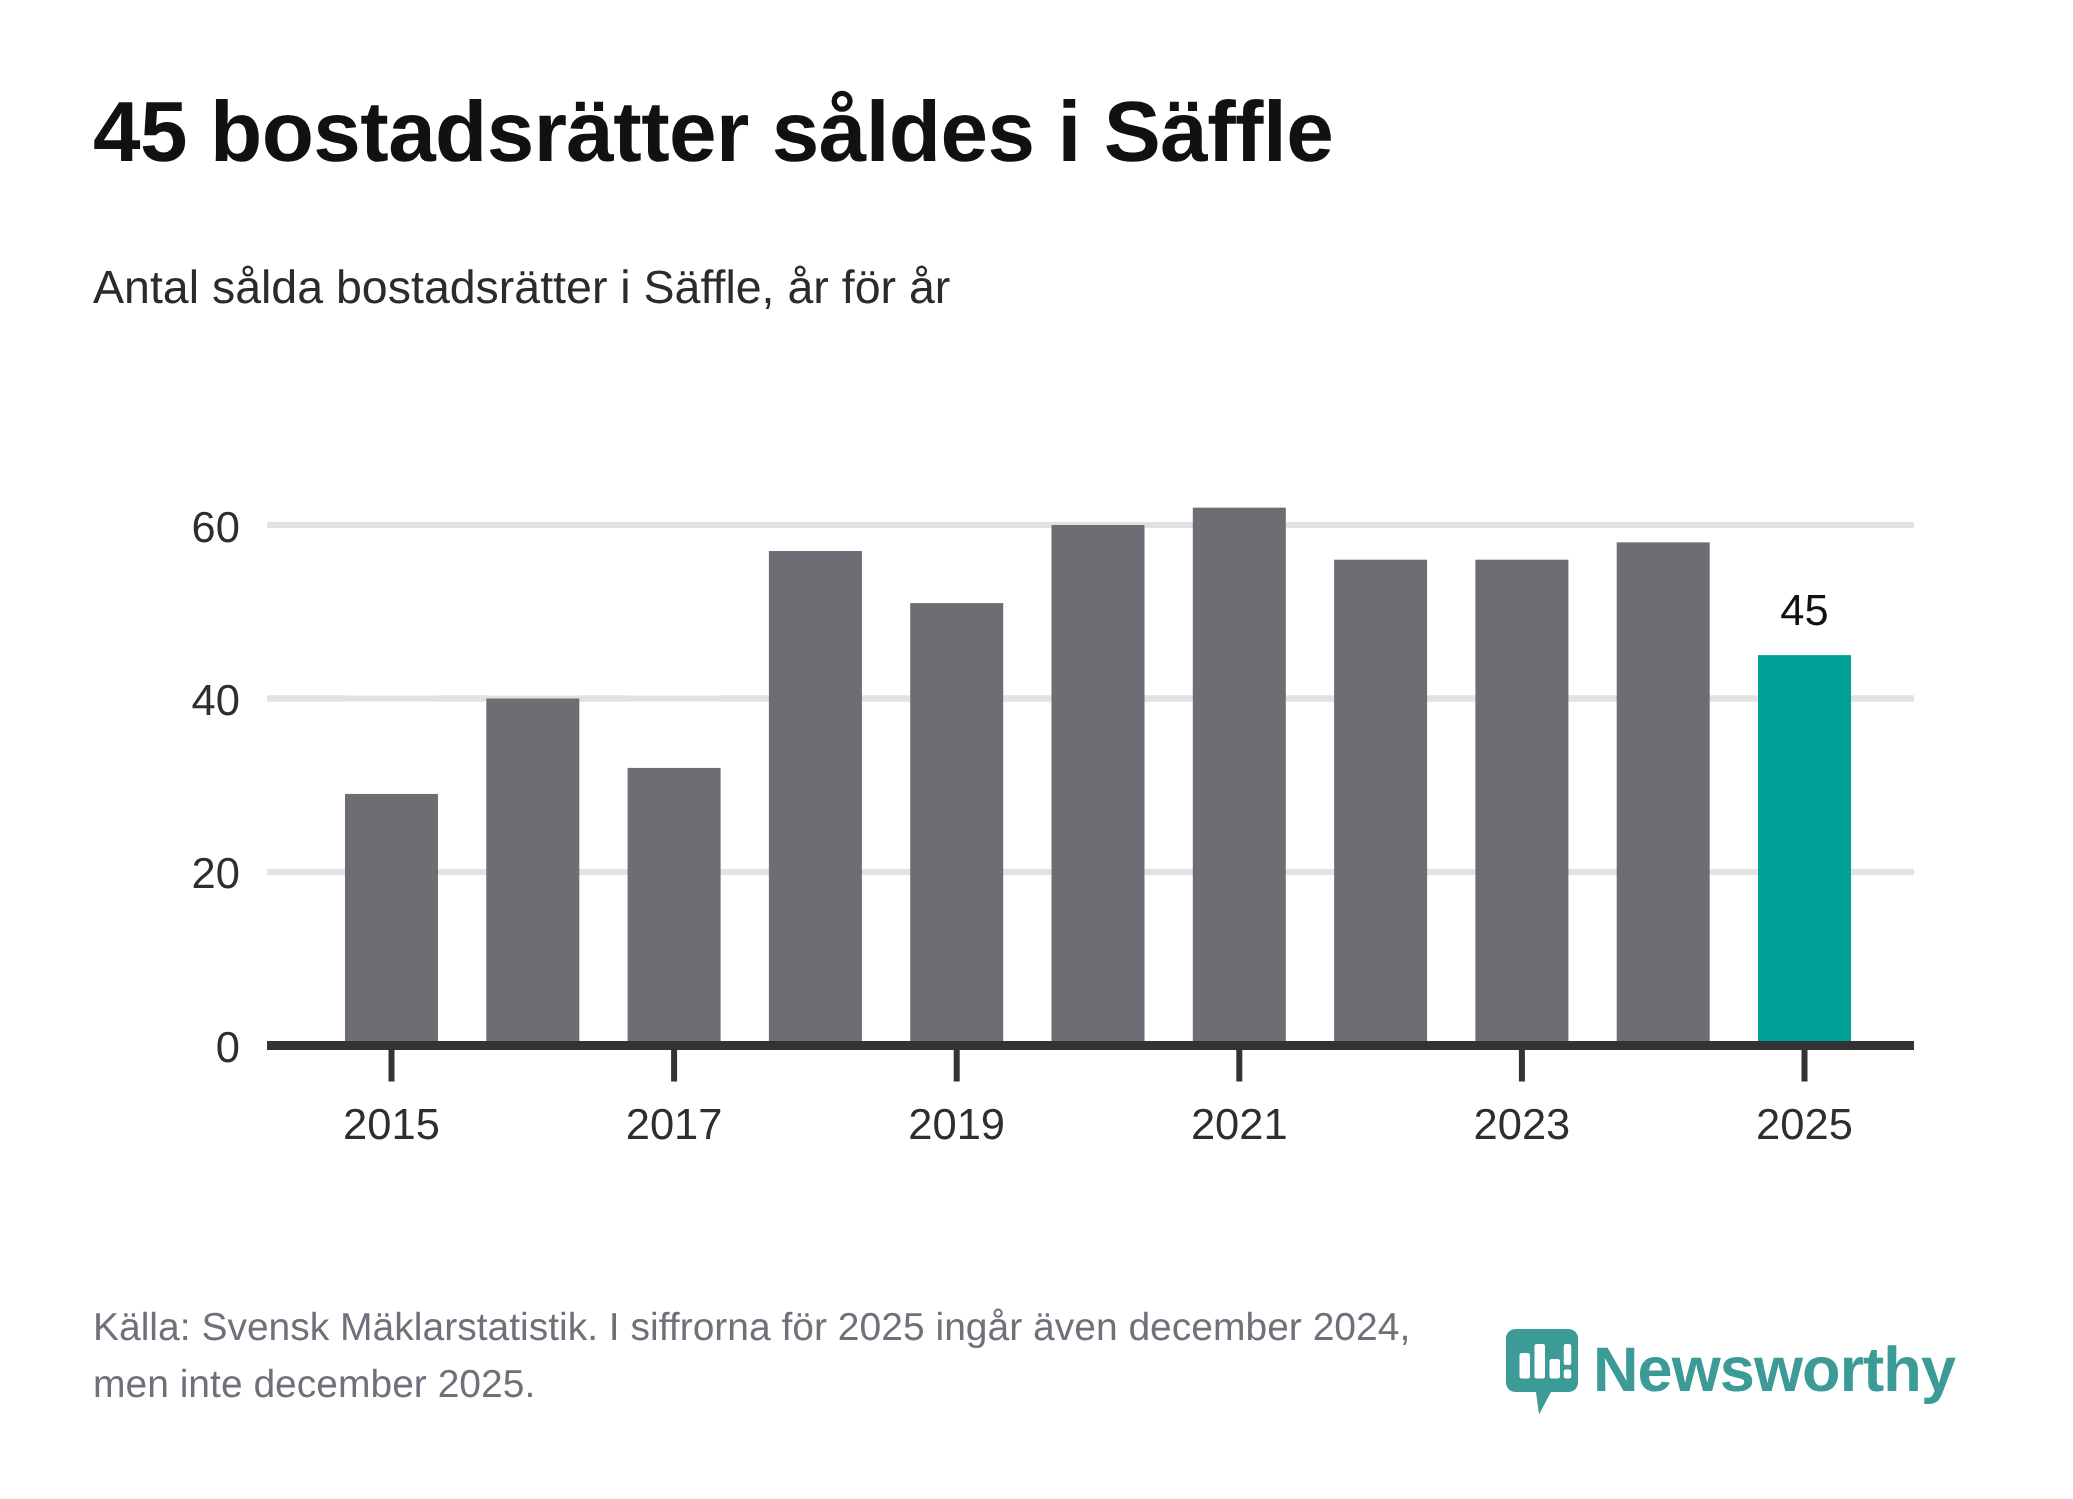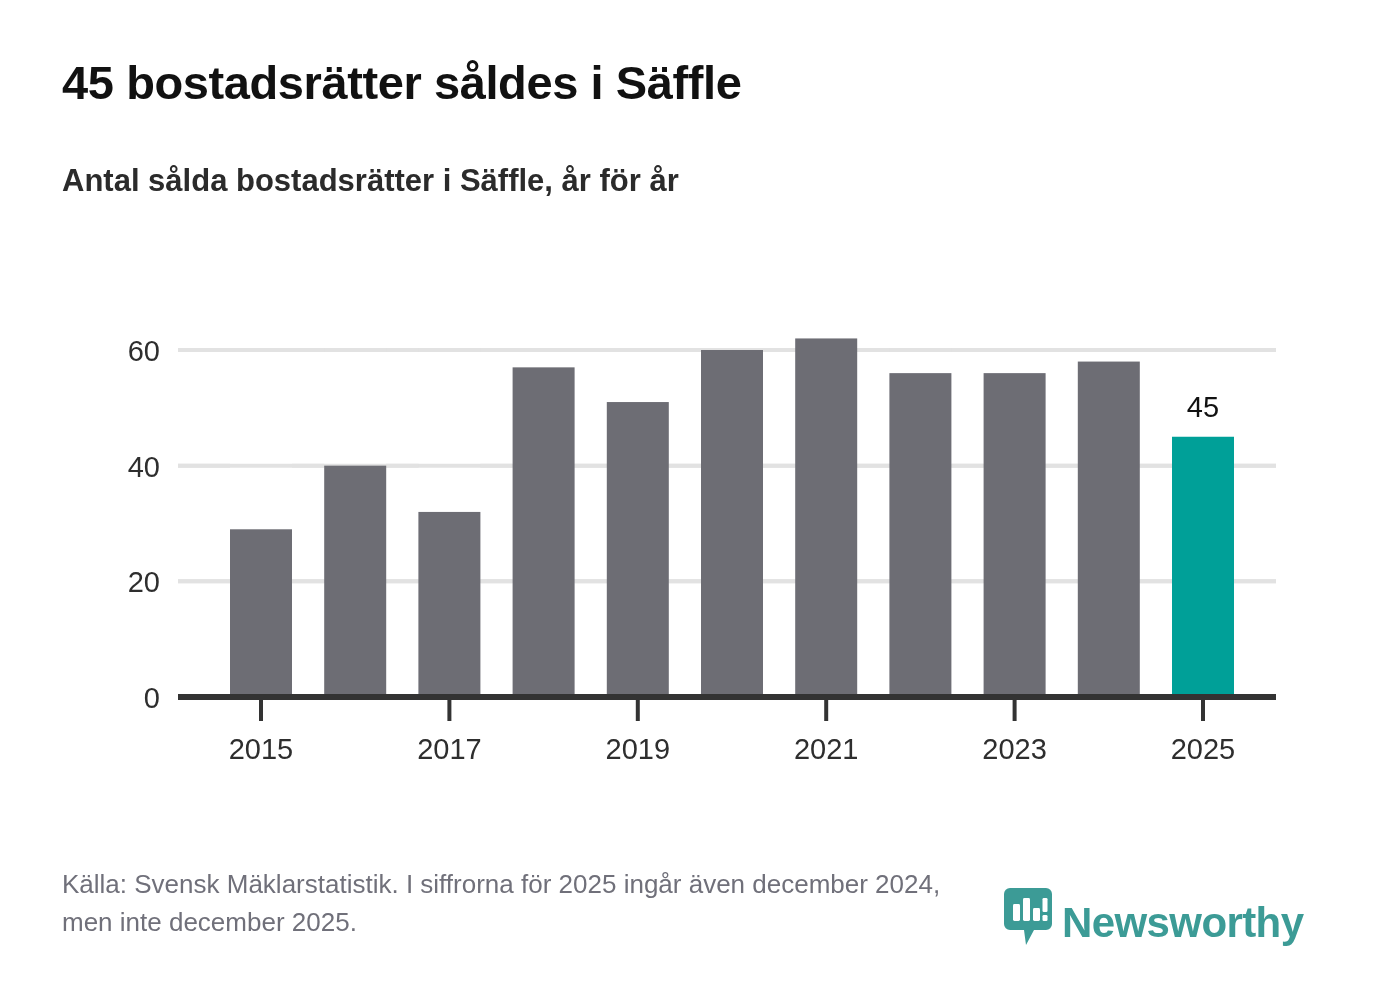--- a/index.html
+++ b/index.html
@@ -17,31 +17,31 @@
   }
 
   
   #header {
     position: absolute;
     left: 62px;
     top: 58px;
     width: 1270px;
   }
   #chart-title {
-    font-size: 47px;
+    font-size: 57px;
     font-weight: bold;
     letter-spacing: -0.4px;
     color: #111111;
     line-height: 1.08;
     margin: 0;
     white-space: nowrap;
   }
   #chart-subtitle {
     font-size: 31px;
-    font-weight: bold;
+    font-weight: normal;
     color: #2b2b2b;
     margin: 0;
     padding-top: 55px;
     line-height: 1.1;
     white-space: nowrap;
   }
 
   
   #plot-wrap {
     position: absolute;
@@ -103,21 +103,21 @@
     color: #70707a;
     white-space: pre-line;
   }
 
   #logo {
     position: absolute;
     left: 1004px;
     top: 884px;
     height: 62px;
     display: flex;
-    align-items: flex-end;
+    align-items: center;
     gap: 10px;
   }
   #logo-mark {
     width: 48px;
     height: 58px;
     flex: none;
   }
   #logo-text {
     font-size: 42px;
     font-weight: bold;

